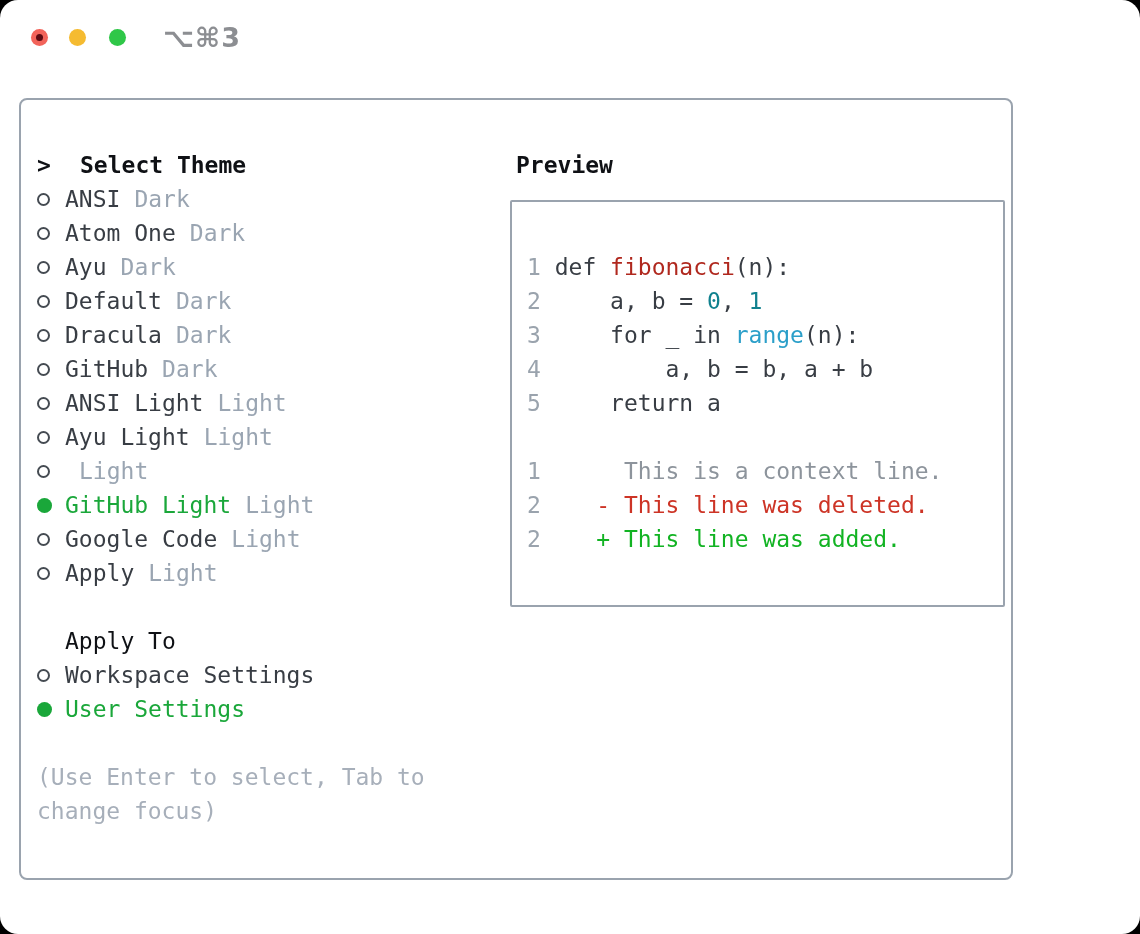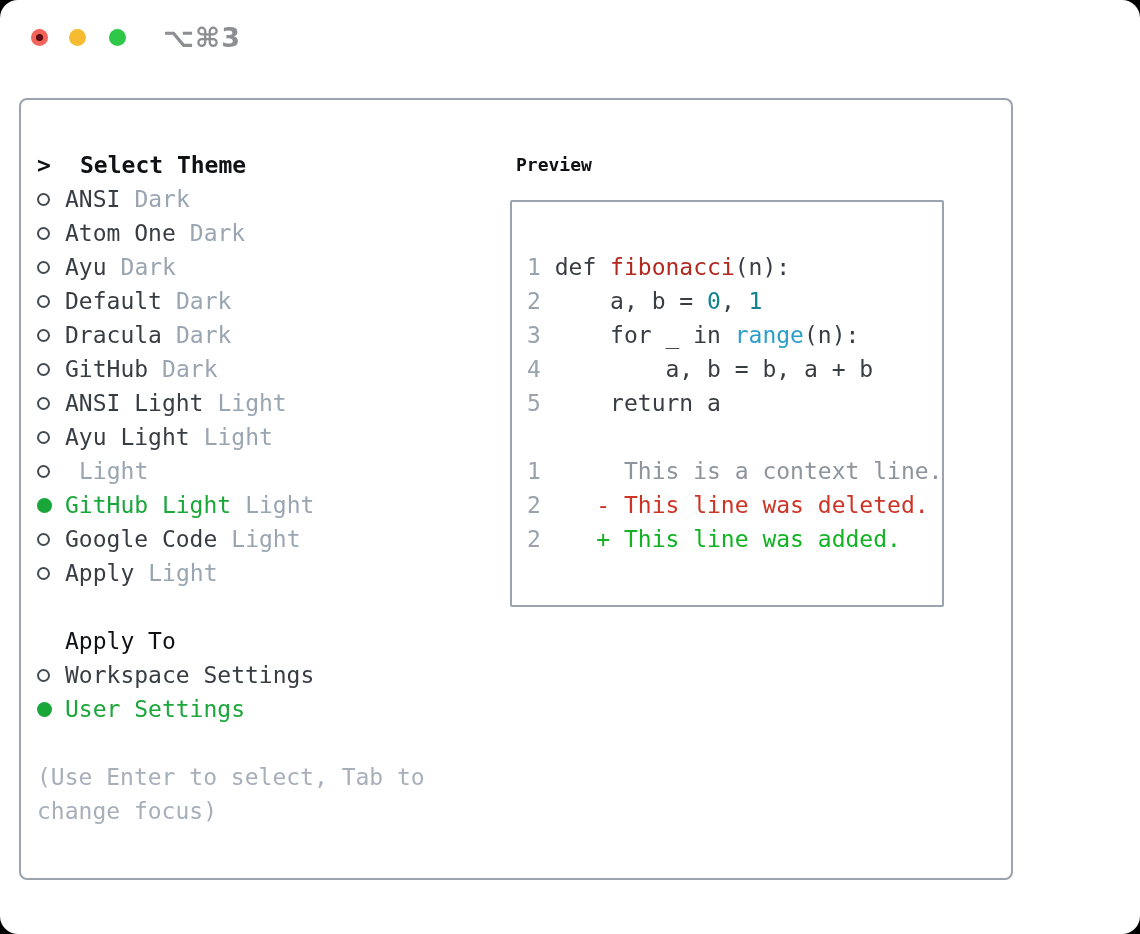--- a/index.html
+++ b/index.html
@@ -27,22 +27,22 @@
   .bullet.sel{width:15px;height:15px;border:none;background:var(--c-accent_green);}
   .prompt{font-weight:bold;color:var(--c-heading);}
   .heading{font-weight:bold;color:var(--c-heading);margin-left:15px;}
   .subheading{color:var(--c-heading);}
   .label{color:var(--c-fg);}
   .label.sel-text{color:var(--c-accent_green);}
   .variant{color:var(--c-muted);margin-left:14px;}
   .hint-line{height:34px;line-height:34px;color:var(--c-hint);white-space:pre;}
 
   
-  .preview-title{position:absolute;left:501px;top:148px;height:34px;line-height:34px;font-size:18px;text-align:right;}
-  .preview-box{position:absolute;left:510px;top:200px;width:434px;height:407px;box-sizing:border-box;
+  .preview-title{position:absolute;left:501px;top:148px;height:34px;line-height:34px;font-size:23px;text-align:right;}
+  .preview-box{position:absolute;left:510px;top:200px;width:495px;height:407px;box-sizing:border-box;
     border:2px solid var(--c-border);border-radius:2px;background:#fff;}
   .code-block{position:absolute;left:15px;top:48px;}
   .diff-block{position:absolute;left:15px;top:252px;}
   .pline{height:34px;line-height:34px;font-size:23px;white-space:pre;}
   .ln{color:var(--c-line_number);}
   .seg-fg{color:var(--c-fg);}
   .seg-func{color:var(--c-function_red);}
   .seg-num{color:var(--c-number_teal);}
   .seg-builtin{color:var(--c-builtin_blue);}
   .seg-context{color:var(--c-context_gray);}

